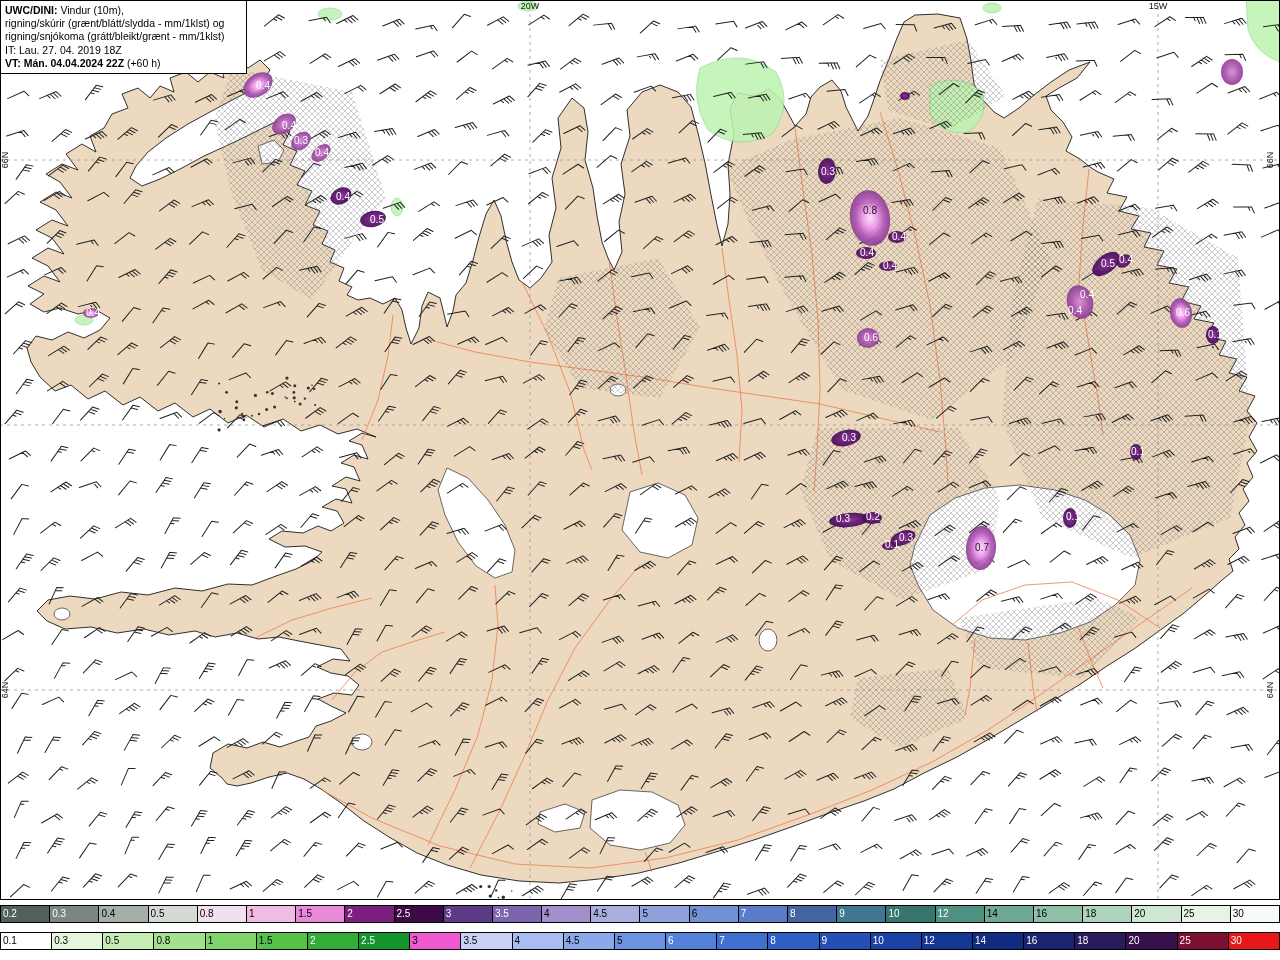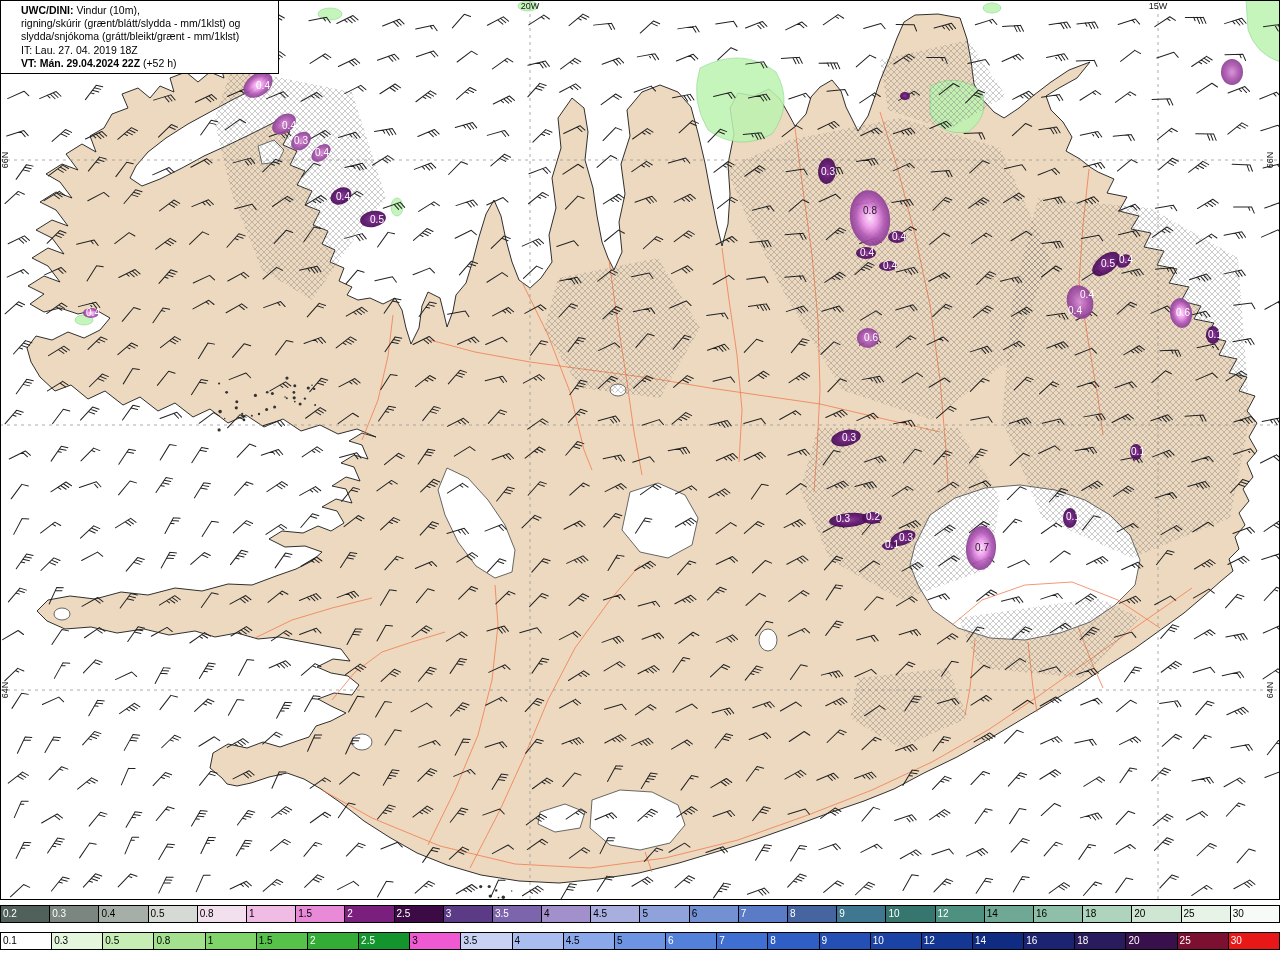--- a/index.html
+++ b/index.html
@@ -17,21 +17,21 @@
   #hatch path{fill:url(#xh);stroke:none}
   #graticule line{stroke:#979797;stroke-width:.8;stroke-dasharray:3 4}
   #barbs{stroke:var(--barb,#222);stroke-width:1;fill:none;stroke-linecap:round}
   #islands circle{fill:#333}
   #blobs ellipse{opacity:.92}
   #plabels text{font-size:10px}
   #gratlabels text{font-size:9px;fill:#111}
 
   
   .titlebox{position:absolute;top:0;left:0;width:237px;background:#fff;
-            border:1px solid #000;padding:3px 20px;font-size:10.5px;line-height:1.26;z-index:5}
+            border:1px solid #000;padding:3px 4px;font-size:10.5px;line-height:1.26;z-index:5}
   .tl{white-space:nowrap}
 
   
   .legend{position:absolute;left:0;top:902px;width:1280px;padding-top:3px}
   .bar{display:flex;height:18px;box-sizing:border-box}
   .bar + .bar{margin-top:9px}
   .cell{flex:1 1 0;box-sizing:border-box;border:1px solid #000;border-left:0;
         font-size:10px;line-height:16px;padding-left:2px;white-space:nowrap;overflow:hidden}
   .cell:first-child{border-left:1px solid #000}
 </style>
@@ -1148,16 +1148,16 @@
       <div class="cell" style="background: rgb(42, 26, 94); color: rgb(255, 255, 255);">18</div>
       <div class="cell" style="background: rgb(56, 17, 76); color: rgb(255, 255, 255);">20</div>
       <div class="cell" style="background: rgb(124, 16, 48); color: rgb(255, 255, 255);">25</div>
       <div class="cell" style="background: rgb(232, 24, 24); color: rgb(255, 255, 255);">30</div>
     </div>
 </div>
 
 <div class="titlebox">
   <div class="tl"><b>UWC/DINI:</b><span> Vindur (10m),</span></div>
   <div class="tl">rigning/skúrir (grænt/blátt/slydda - mm/1klst) og</div>
-  <div class="tl">slydda/snjókoma (grátt/bleikt/grænt - mm/1klst)</div>
+  <div class="tl">rigning/snjókoma (grátt/bleikt/grænt - mm/1klst)</div>
   <div class="tl"><span>IT:</span><span> Lau. 27. 04. 2019 18Z</span></div>
-  <div class="tl"><b>VT: Mán. 29.04.2024 22Z</b><span> (+52 h)</span></div>
+  <div class="tl"><b>VT: Mán. 04.04.2024 22Z</b><span> (+60 h)</span></div>
 </div>
 
 </body></html>

